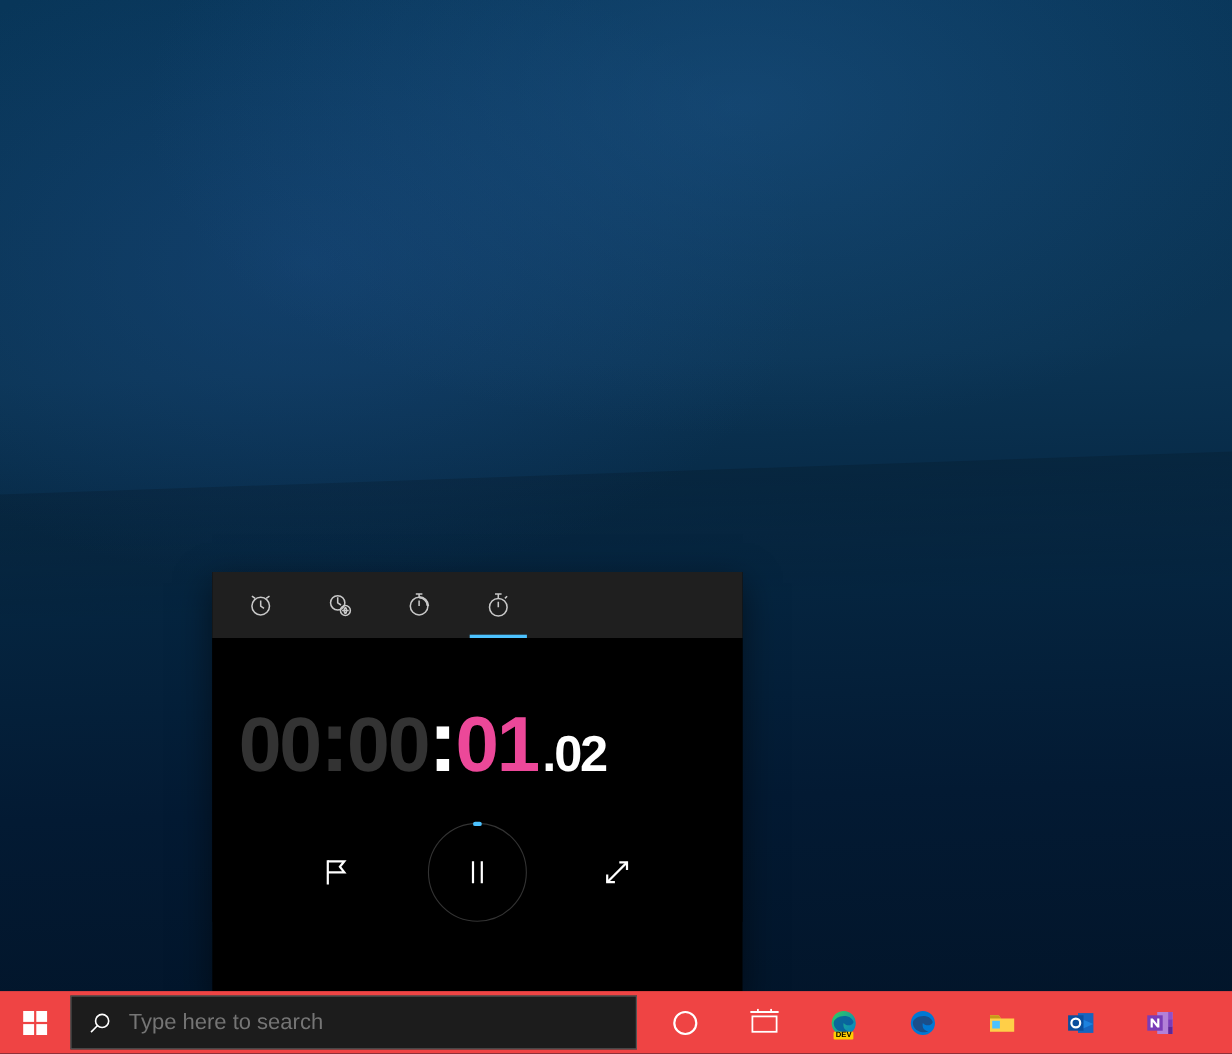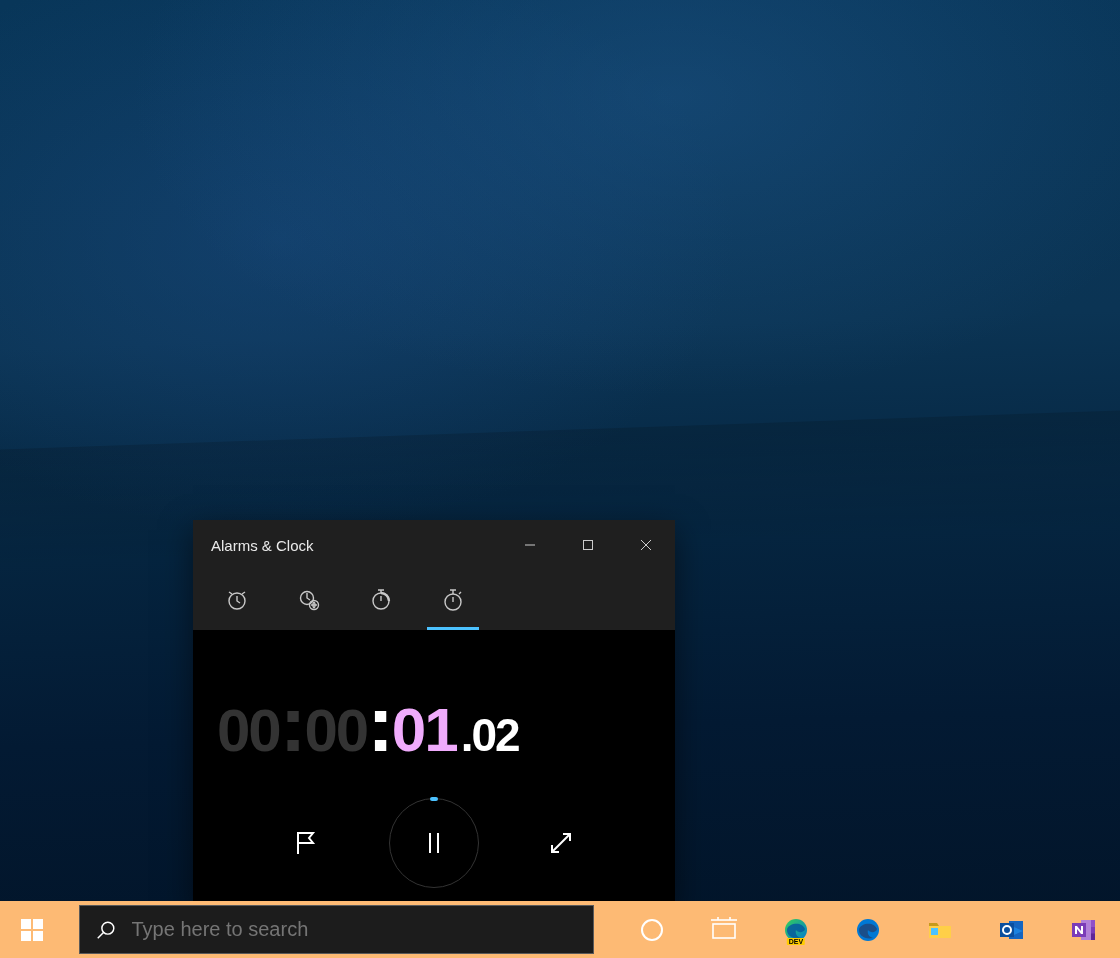--- a/index.html
+++ b/index.html
@@ -32,45 +32,45 @@
   .tctrl { width:58px; height:50px; display:flex; align-items:center; justify-content:center; color:#ccc; cursor:pointer; }
   .tctrl svg { width:12px; height:12px; }
 
   .tabs { height:60px; background:#1f1f1f; display:flex; padding-left:8px; }
   .tab { width:72px; display:flex; align-items:center; justify-content:center; position:relative; cursor:pointer; }
   .tab svg { width:24px; height:24px; stroke:#c8c8c8; fill:none; stroke-width:1.4; }
   .tab.active::after { content:""; position:absolute; left:10px; right:10px; bottom:0; height:3px; background:#4cc2ff; }
 
   .body { background:#000; padding:48px 20px 0; }
   .time { display:flex; align-items:baseline; font-weight:700; letter-spacing:-2px; justify-content:flex-start; padding-left:4px; }
-  .hh,.mm { font-size:60px; color:#333; }
+  .hh,.mm { font-size:70px; color:#333; }
   .sep { font-size:80px; color:#333; padding:0 0px; }
   .sep.on { color:#fff; }
-  .ss { font-size:62px; color:#f0abfc; }
+  .ss { font-size:71px; color:#ec4899; }
   .frac { font-size:46px; color:#fff; font-weight:700; padding-left:4px; }
 
   .ctrls { margin-top:28px; display:flex; justify-content:center; align-items:center; gap:62px; }
   .pause {
     width:90px; height:90px; border-radius:50%;
     border:1.5px solid #333; display:flex; align-items:center; justify-content:center;
     position:relative; cursor:pointer;
   }
   .pause::before{
     content:""; position:absolute; top:-2px; left:50%; transform:translateX(-50%);
     width:8px; height:4px; border-radius:2px; background:#4cc2ff;
   }
   .pause svg, .sidebtn svg { stroke:#fff; fill:none; stroke-width:2; }
   .pause svg { width:22px; height:26px; }
   .sidebtn { width:40px; height:40px; display:flex; align-items:center; justify-content:center; cursor:pointer; }
   .sidebtn svg { width:30px; height:30px; }
 
   
   .taskbar {
     position:absolute; left:0; bottom:0; width:1120px; height:57px;
-    background:#fdba74; display:flex; align-items:center;justify-content:space-between;
+    background:#ef4444; display:flex; align-items:center;
   }
   .start { width:64px; height:57px; display:flex; align-items:center; justify-content:center; cursor:pointer; }
   .start svg { width:22px; height:22px; fill:#fff; }
 
   .search {
     flex:0 0 515px; height:49px; margin:4px 0;
     display:flex; align-items:center; background:#1c1c1c;
     border:1px solid #5a5a5a; cursor:text;
   }
   .search .sicon { width:52px; display:flex; align-items:center; justify-content:center; }
@@ -90,41 +90,20 @@
     background:#ffcc00; padding:0 2px; border-radius:1px;
     bottom:13px; left:50%; transform:translateX(-50%);
   }
 </style>
 </head>
 <body>
 
 <div class="wallpaper"></div>
 
 <div class="win">
-  <div class="tbar">
-    <div class="ttitle">Alarms &amp; Clock</div>
-    <div class="tctrls">
-      <div class="tctrl">
-        <svg viewBox="0 0 12 12">
-            <line x1="1" y1="6" x2="11" y2="6" stroke="currentColor" stroke-width="1"></line>
-          </svg>
-      </div>
-      <div class="tctrl">
-        <svg viewBox="0 0 12 12">
-            <rect x="1.5" y="1.5" width="9" height="9" stroke="currentColor" fill="none" stroke-width="1"></rect>
-          </svg>
-      </div>
-      <div class="tctrl close">
-        <svg viewBox="0 0 12 12">
-            <line x1="1" y1="1" x2="11" y2="11" stroke="currentColor" stroke-width="1"></line>
-            <line x1="11" y1="1" x2="1" y2="11" stroke="currentColor" stroke-width="1"></line>
-          </svg>
-      </div>
-    </div>
-  </div>
 
   <div class="tabs">
     <div class="tab">
       <svg viewBox="0 0 24 24">
         <circle cx="12" cy="13" r="8"></circle>
           <path d="M12 8v5l3 2"></path>
           <path d="M4 4l3 2M20 4l-3 2"></path>
       </svg>
     </div>
     <div class="tab">

